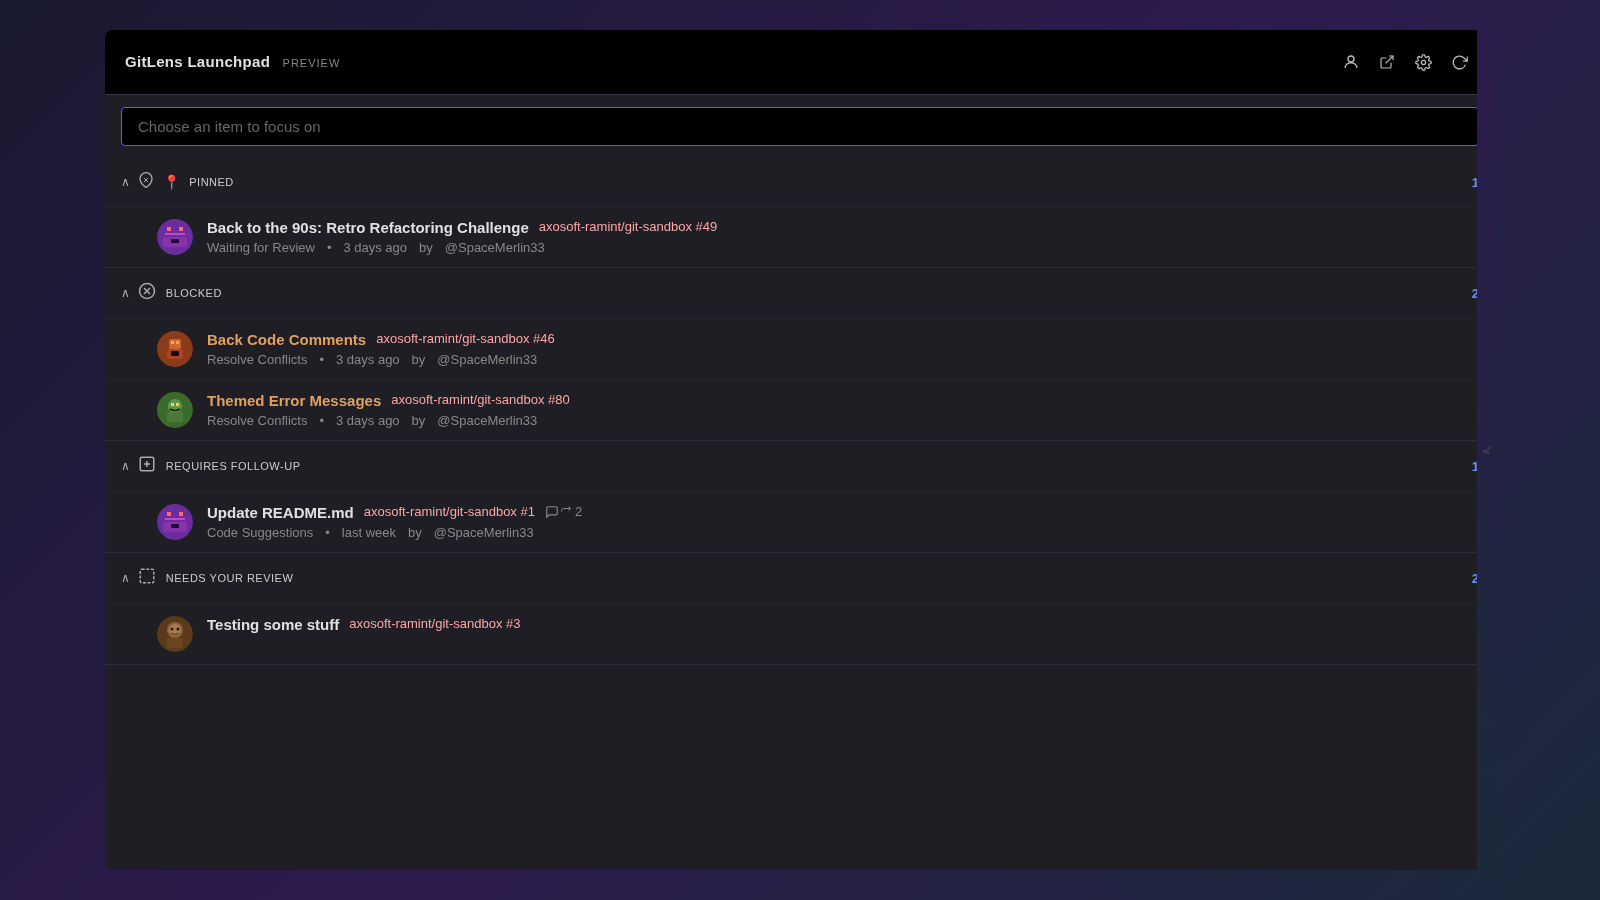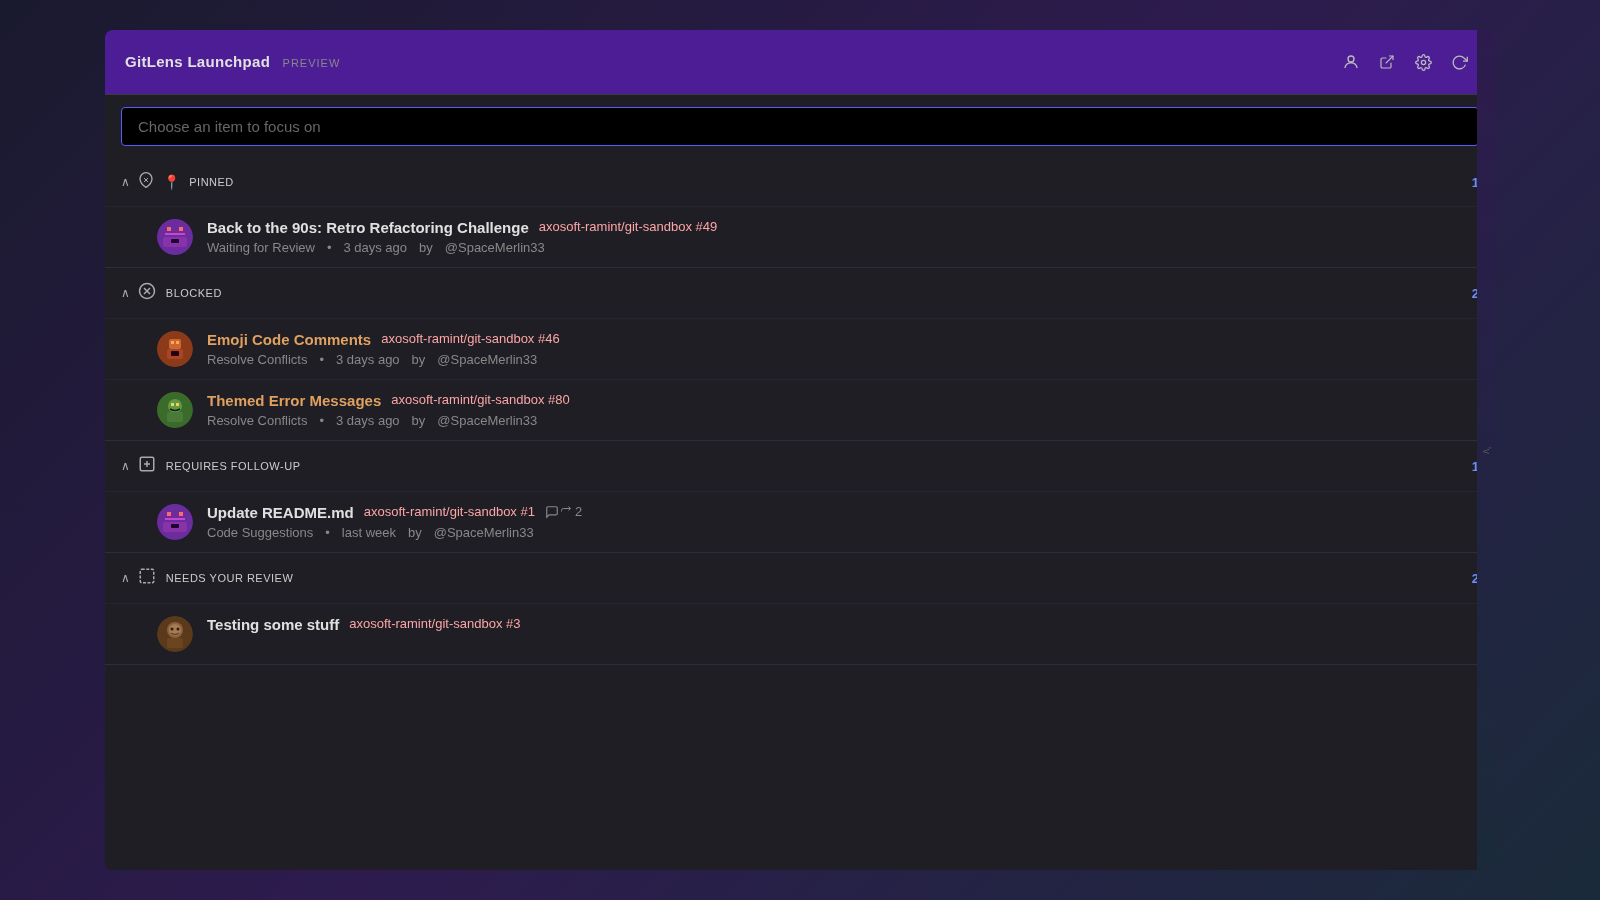--- a/index.html
+++ b/index.html
@@ -20,21 +20,21 @@
       background: #1e1e24;
       border-radius: 8px;
       overflow: hidden;
       display: flex;
       flex-direction: column;
       position: relative;
     }
 
     
     .header {
-      background: #4c1d95;
+      background: #000000;
       padding: 16px 20px;
       display: flex;
       align-items: center;
       justify-content: space-between;
       border-bottom: 1px solid #3a3a44;
       flex-shrink: 0;
     }
 
     .header-title {
       font-size: 15px;
@@ -343,21 +343,21 @@
             <rect width="36" height="36" rx="18" fill="#8b3a1a"></rect>
             <rect x="12" y="8" width="12" height="10" rx="2" fill="#cc6633"></rect>
             <rect x="10" y="18" width="16" height="10" rx="2" fill="#aa4422"></rect>
             <rect x="14" y="10" width="3" height="3" fill="#ffaa44"></rect>
             <rect x="19" y="10" width="3" height="3" fill="#ffaa44"></rect>
             <rect x="14" y="20" width="8" height="5" rx="1" fill="#220011"></rect>
           </svg>
         </div>
         <div class="pr-content">
           <div class="pr-title-row">
-            <span class="pr-title orange">Emoji Code Comments</span>
+            <span class="pr-title orange">Back Code Comments</span>
             <span class="pr-repo">axosoft-ramint/git-sandbox #46</span>
           </div>
           <div class="pr-meta">
             <span>Resolve Conflicts</span>
             <span>•</span>
             <span>3 days ago</span>
             <span>by</span>
             <span>@SpaceMerlin33</span>
           </div>
         </div>

